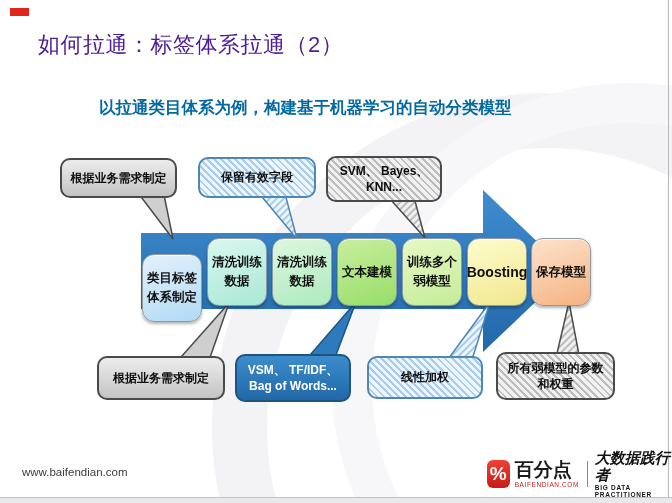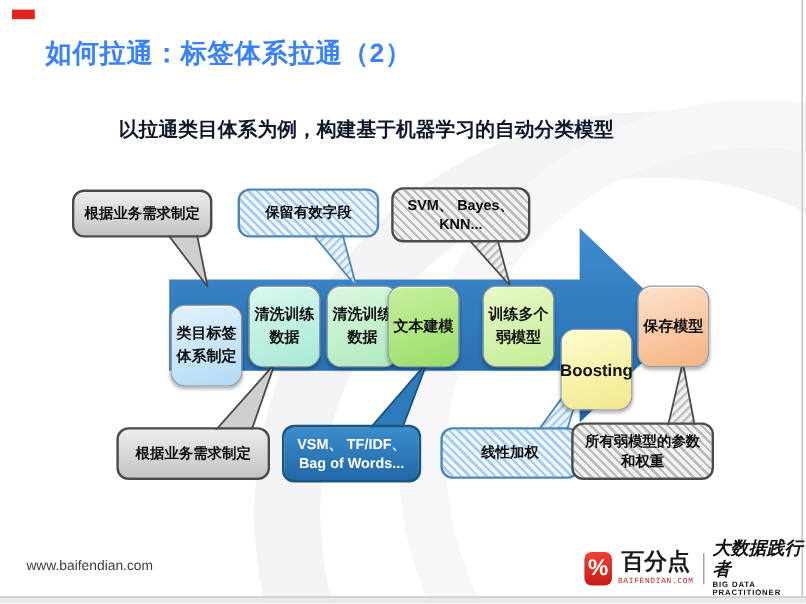--- a/index.html
+++ b/index.html
@@ -9,67 +9,67 @@
   }
   
   .swoosh{position:absolute;border-radius:50%;z-index:0;}
   .swoosh1{right:-210px;bottom:-260px;width:560px;height:560px;border:55px solid #f3f3f6;}
   .swoosh2{right:-260px;bottom:-180px;width:520px;height:520px;border:40px solid #f7f7fa;}
   .edge-right{position:absolute;top:0;bottom:0;left:668px;width:1px;background:#b9b9bd;z-index:6;}
   .bottom-strip{position:absolute;left:0;right:0;top:497px;height:6px;background:#e9e9ec;border-top:1px solid #c2c2c6;z-index:6;}
 
   .accent-bar{position:absolute;left:10px;top:8px;width:19px;height:8px;background:#e0251b;z-index:3;}
 
-  .title{position:absolute;left:38px;top:30px;font-size:22px;font-weight:700;
-    color:#3b82f6;letter-spacing:.5px;z-index:3;white-space:nowrap;}
+  .title{position:absolute;left:38px;top:30px;font-size:22px;font-weight:400;
+    color:#4c1d95;letter-spacing:.5px;z-index:3;white-space:nowrap;}
   .subtitle{position:absolute;left:99px;top:97px;font-size:16.5px;font-weight:700;
-    color:#0f172a;z-index:3;white-space:nowrap;}
+    color:#0369a1;z-index:3;white-space:nowrap;}
 
   svg.shapes{position:absolute;left:0;top:0;z-index:1;}
 
   
   .box{position:absolute;top:238px;width:58px;height:66px;border-radius:12px;
     border:1px solid #8f9aa3;display:flex;flex-direction:column;align-items:center;
     justify-content:center;text-align:center;font-size:12.5px;font-weight:600;color:#101010;
     line-height:1.5;z-index:2;
     box-shadow:inset 0 1px 0 rgba(255,255,255,.75), 0 2px 3px rgba(0,0,0,.3);}
   .box .line{display:block;}
   .box1{left:142px;background:linear-gradient(160deg,#e2f1fb 0%,#b2daf4 100%);margin-top:16px;}
   .box2{left:207px;background:linear-gradient(160deg,#daf7ee 0%,#a9e8d6 100%);}
   .box3{left:272px;background:linear-gradient(160deg,#dcf7de 0%,#aeeabf 100%);}
-  .box4{left:323px;background:linear-gradient(160deg,#c9ef9e 0%,#97dd69 100%);}
+  .box4{left:337px;background:linear-gradient(160deg,#c9ef9e 0%,#97dd69 100%);}
   .box5{left:402px;background:linear-gradient(160deg,#e7f8c6 0%,#c4ed97 100%);}
   .box6{left:467px;background:linear-gradient(160deg,#fdfcce 0%,#f2e78d 100%);}
   .box7{left:531px;background:linear-gradient(160deg,#fce3cb 0%,#f5b281 100%);}
   .serif{font-family:Liberation Sans, sans-serif;}
-  .box6{font-size:14px;margin-top:36px;}
+  .box6{font-size:14px;}
 
   
   .callout{position:absolute;border-radius:10px;display:flex;flex-direction:column;
     align-items:center;justify-content:center;text-align:center;font-size:12px;
     font-weight:600;color:#0e0e0e;line-height:1.35;z-index:2;}
   .callout .line{display:block;}
   .gray-solid{background:linear-gradient(180deg,#ececec 0%,#c4c4c4 100%);border:2px solid #4a4a4a;}
   .gray-hatch{background:repeating-linear-gradient(45deg,#bdbdbd 0 2px,#f1f1f1 2px 5px);border:2px solid #4a4a4a;}
   .blue-hatch{background:repeating-linear-gradient(45deg,#a8cdec 0 2px,#eef6fd 2px 5px);border:2px solid #4e86b4;}
   .blue-solid{background:linear-gradient(180deg,#3c8ccb 0%,#2268a8 100%);border:2px solid #1c567f;color:#ffffff;}
   .c1{left:60px; top:158px;width:113px;height:36px;}
   .c2{left:198px;top:157px;width:114px;height:37px;}
   .c3{left:326px;top:156px;width:112px;height:42px;font-size:12px;}
   .c4{left:97px; top:356px;width:124px;height:40px;}
   .c5{left:235px;top:354px;width:112px;height:44px;}
   .c6{left:367px;top:356px;width:112px;height:39px;}
-  .c7{left:476px;top:352px;width:115px;height:44px;font-size:12px;}
+  .c7{left:496px;top:352px;width:115px;height:44px;font-size:12px;}
 
   
   .site-url{position:absolute;left:22px;top:466px;font-size:11.5px;color:#3c3c3c;z-index:3;}
   .logo{position:absolute;left:487px;top:450px;display:flex;align-items:center;z-index:7;}
   .logo-mark{width:28px;height:28px;border-radius:6px;background:linear-gradient(180deg,#ef4136,#c41e17);
     color:#fff;font-weight:800;font-size:19px;display:flex;align-items:center;justify-content:center;}
-  .logo-brand{margin-left:5px;display:flex;flex-direction:column;align-items:center;font-family:Liberation Mono, monospace;}
+  .logo-brand{margin-left:5px;display:flex;flex-direction:column;align-items:flex-start;}
   .brand-cn{font-size:19px;font-weight:800;color:#1a1a1a;line-height:1;}
   .brand-domain{font-size:6.5px;color:#c8231c;letter-spacing:.6px;margin-top:2px;}
   .logo-divider{width:1px;height:26px;background:#8a8a8a;margin:0 7px 0 8px;}
   .logo-slogan{display:flex;flex-direction:column;align-items:flex-start;}
   .slogan-cn{font-family:Liberation Sans, sans-serif;font-style:italic;
     font-weight:700;font-size:15px;color:#141414;line-height:1.1;}
   .slogan-en{font-size:6.5px;font-weight:700;color:#141414;letter-spacing:.7px;margin-top:1px;}
 </style>
 </head>
 <body>

